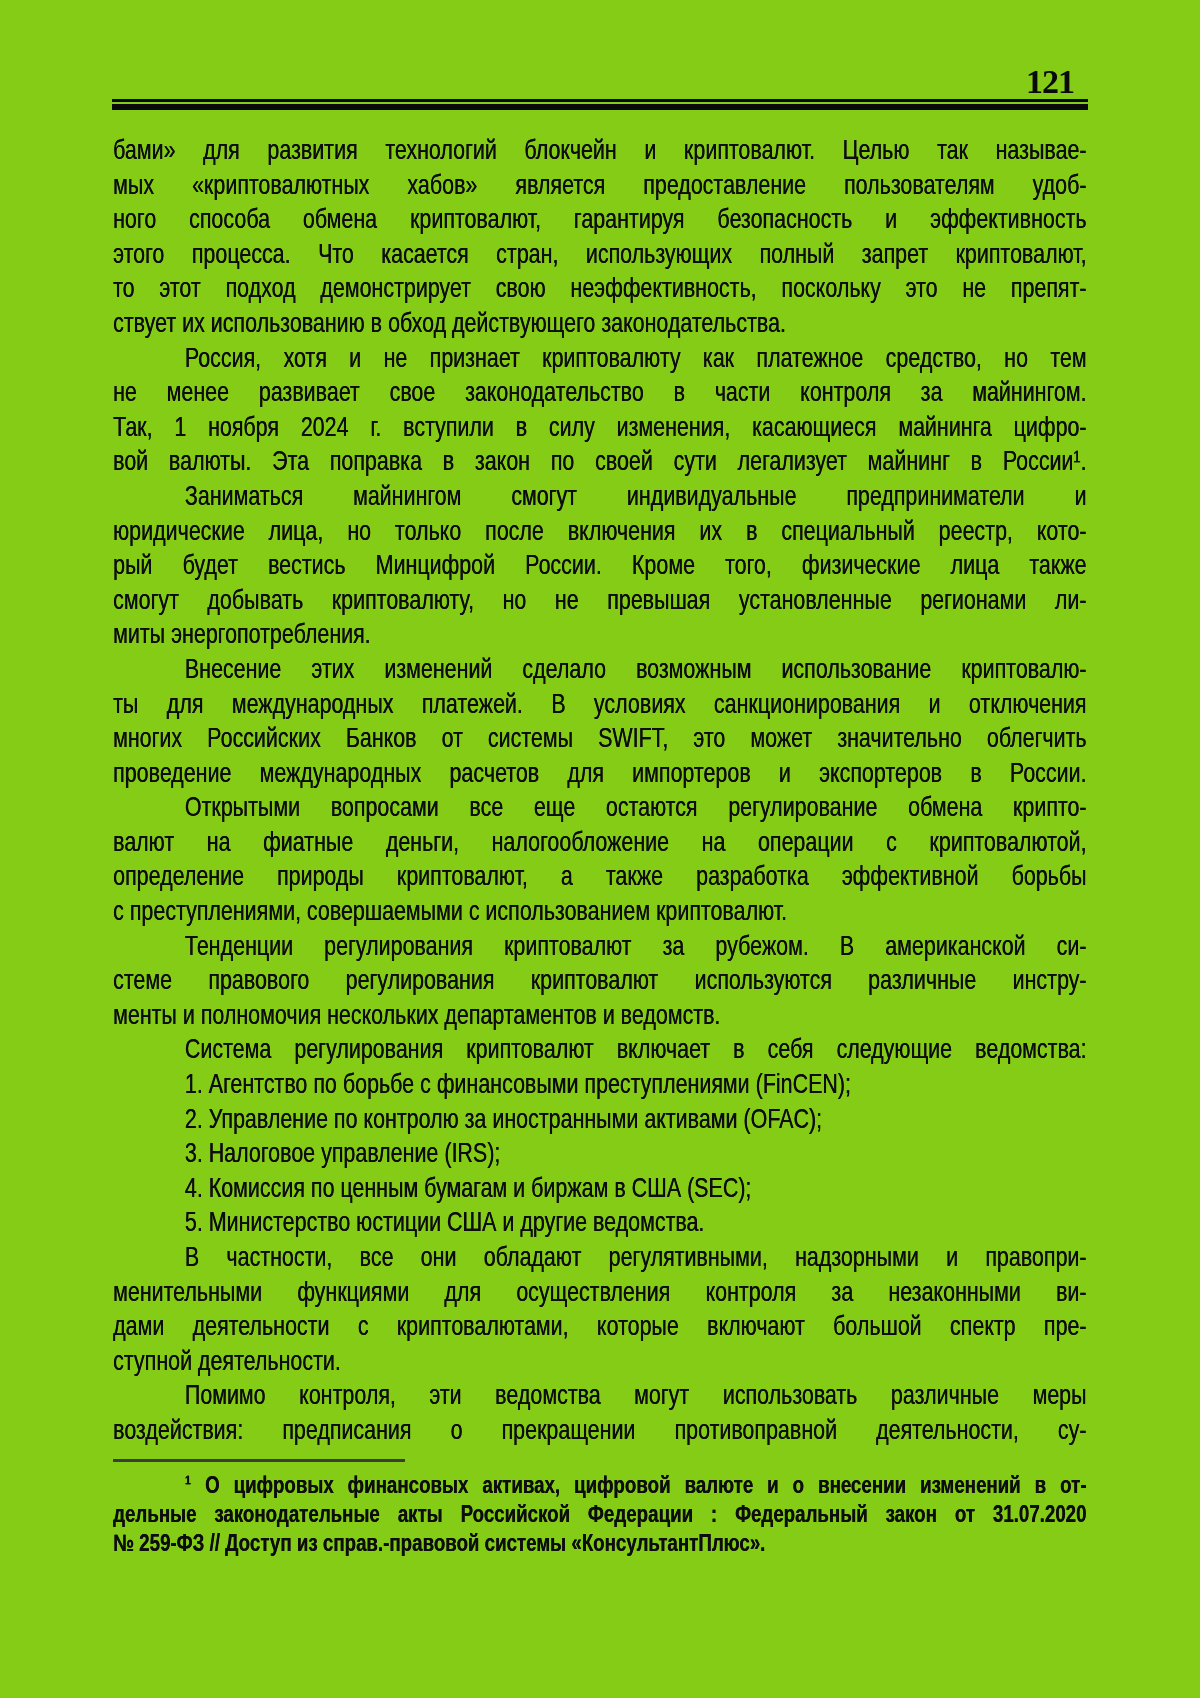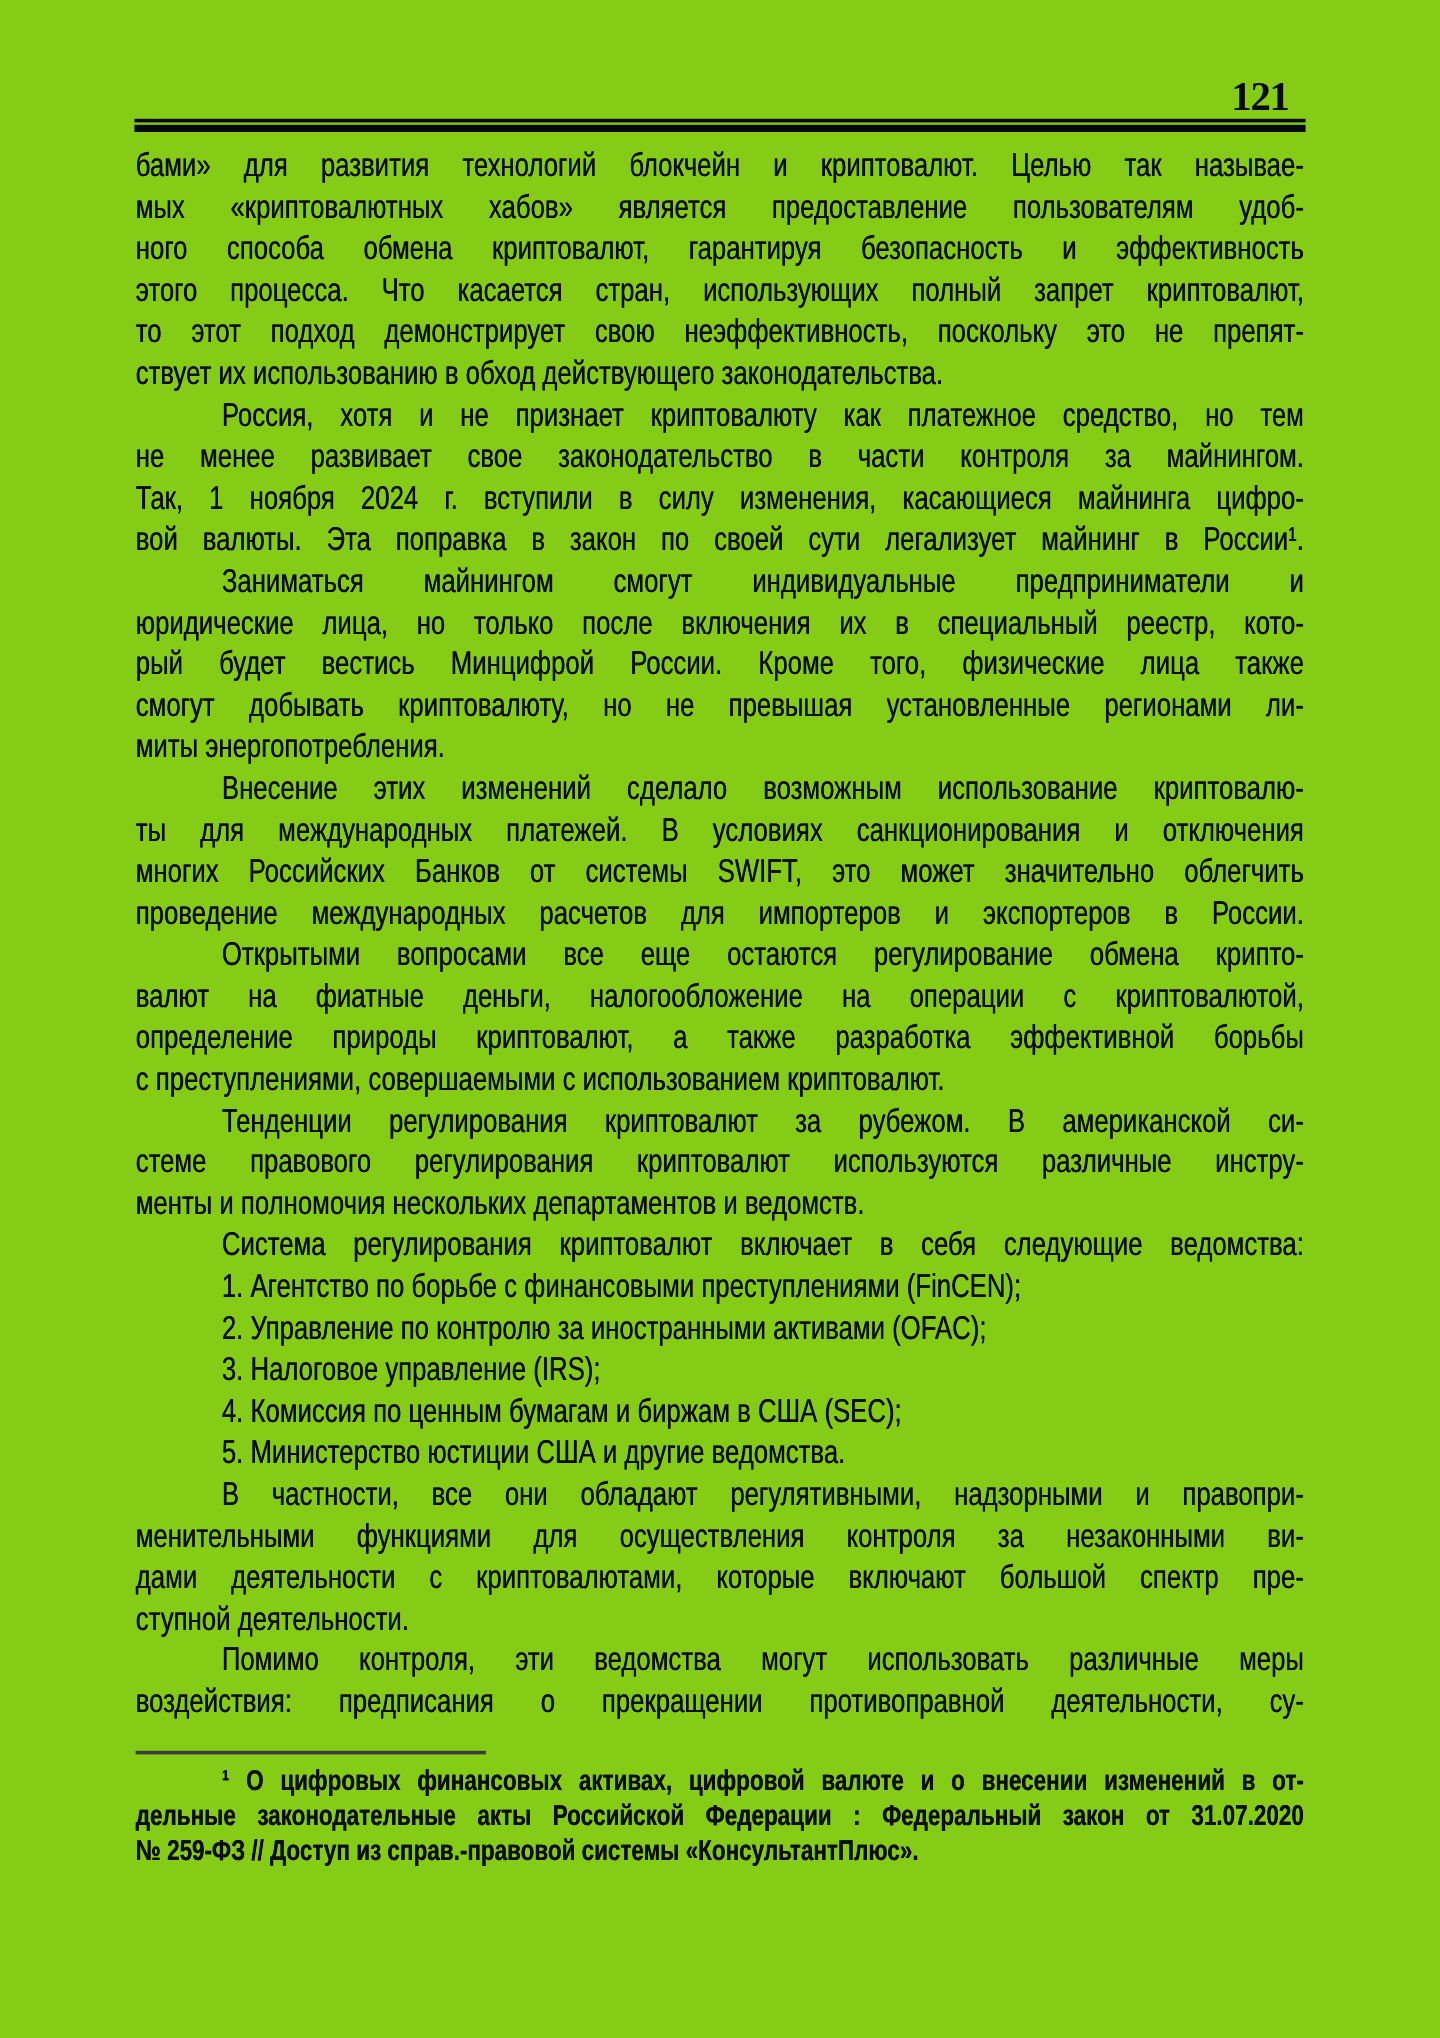--- a/index.html
+++ b/index.html
@@ -35,21 +35,21 @@
     top: 99px;
     width: 976px;
   }
   .header-rule .thin  { height: 2.5px; background: #0a0a0a; }
   .header-rule .thick { height: 6px;   background: #0a0a0a; margin-top: 2.5px; }
 
   
   .body-text {
     position: absolute;
     left: 113px;
-    top: 121px;
+    top: 133px;
     width: 973px;
   }
   .bline {
     width: 1248px;                 
     transform: scaleX(0.78);       
     transform-origin: 0 0;
     height: 34.6px;
     line-height: 34.6px;
     font-size: 27.5px;
     text-align: justify;

